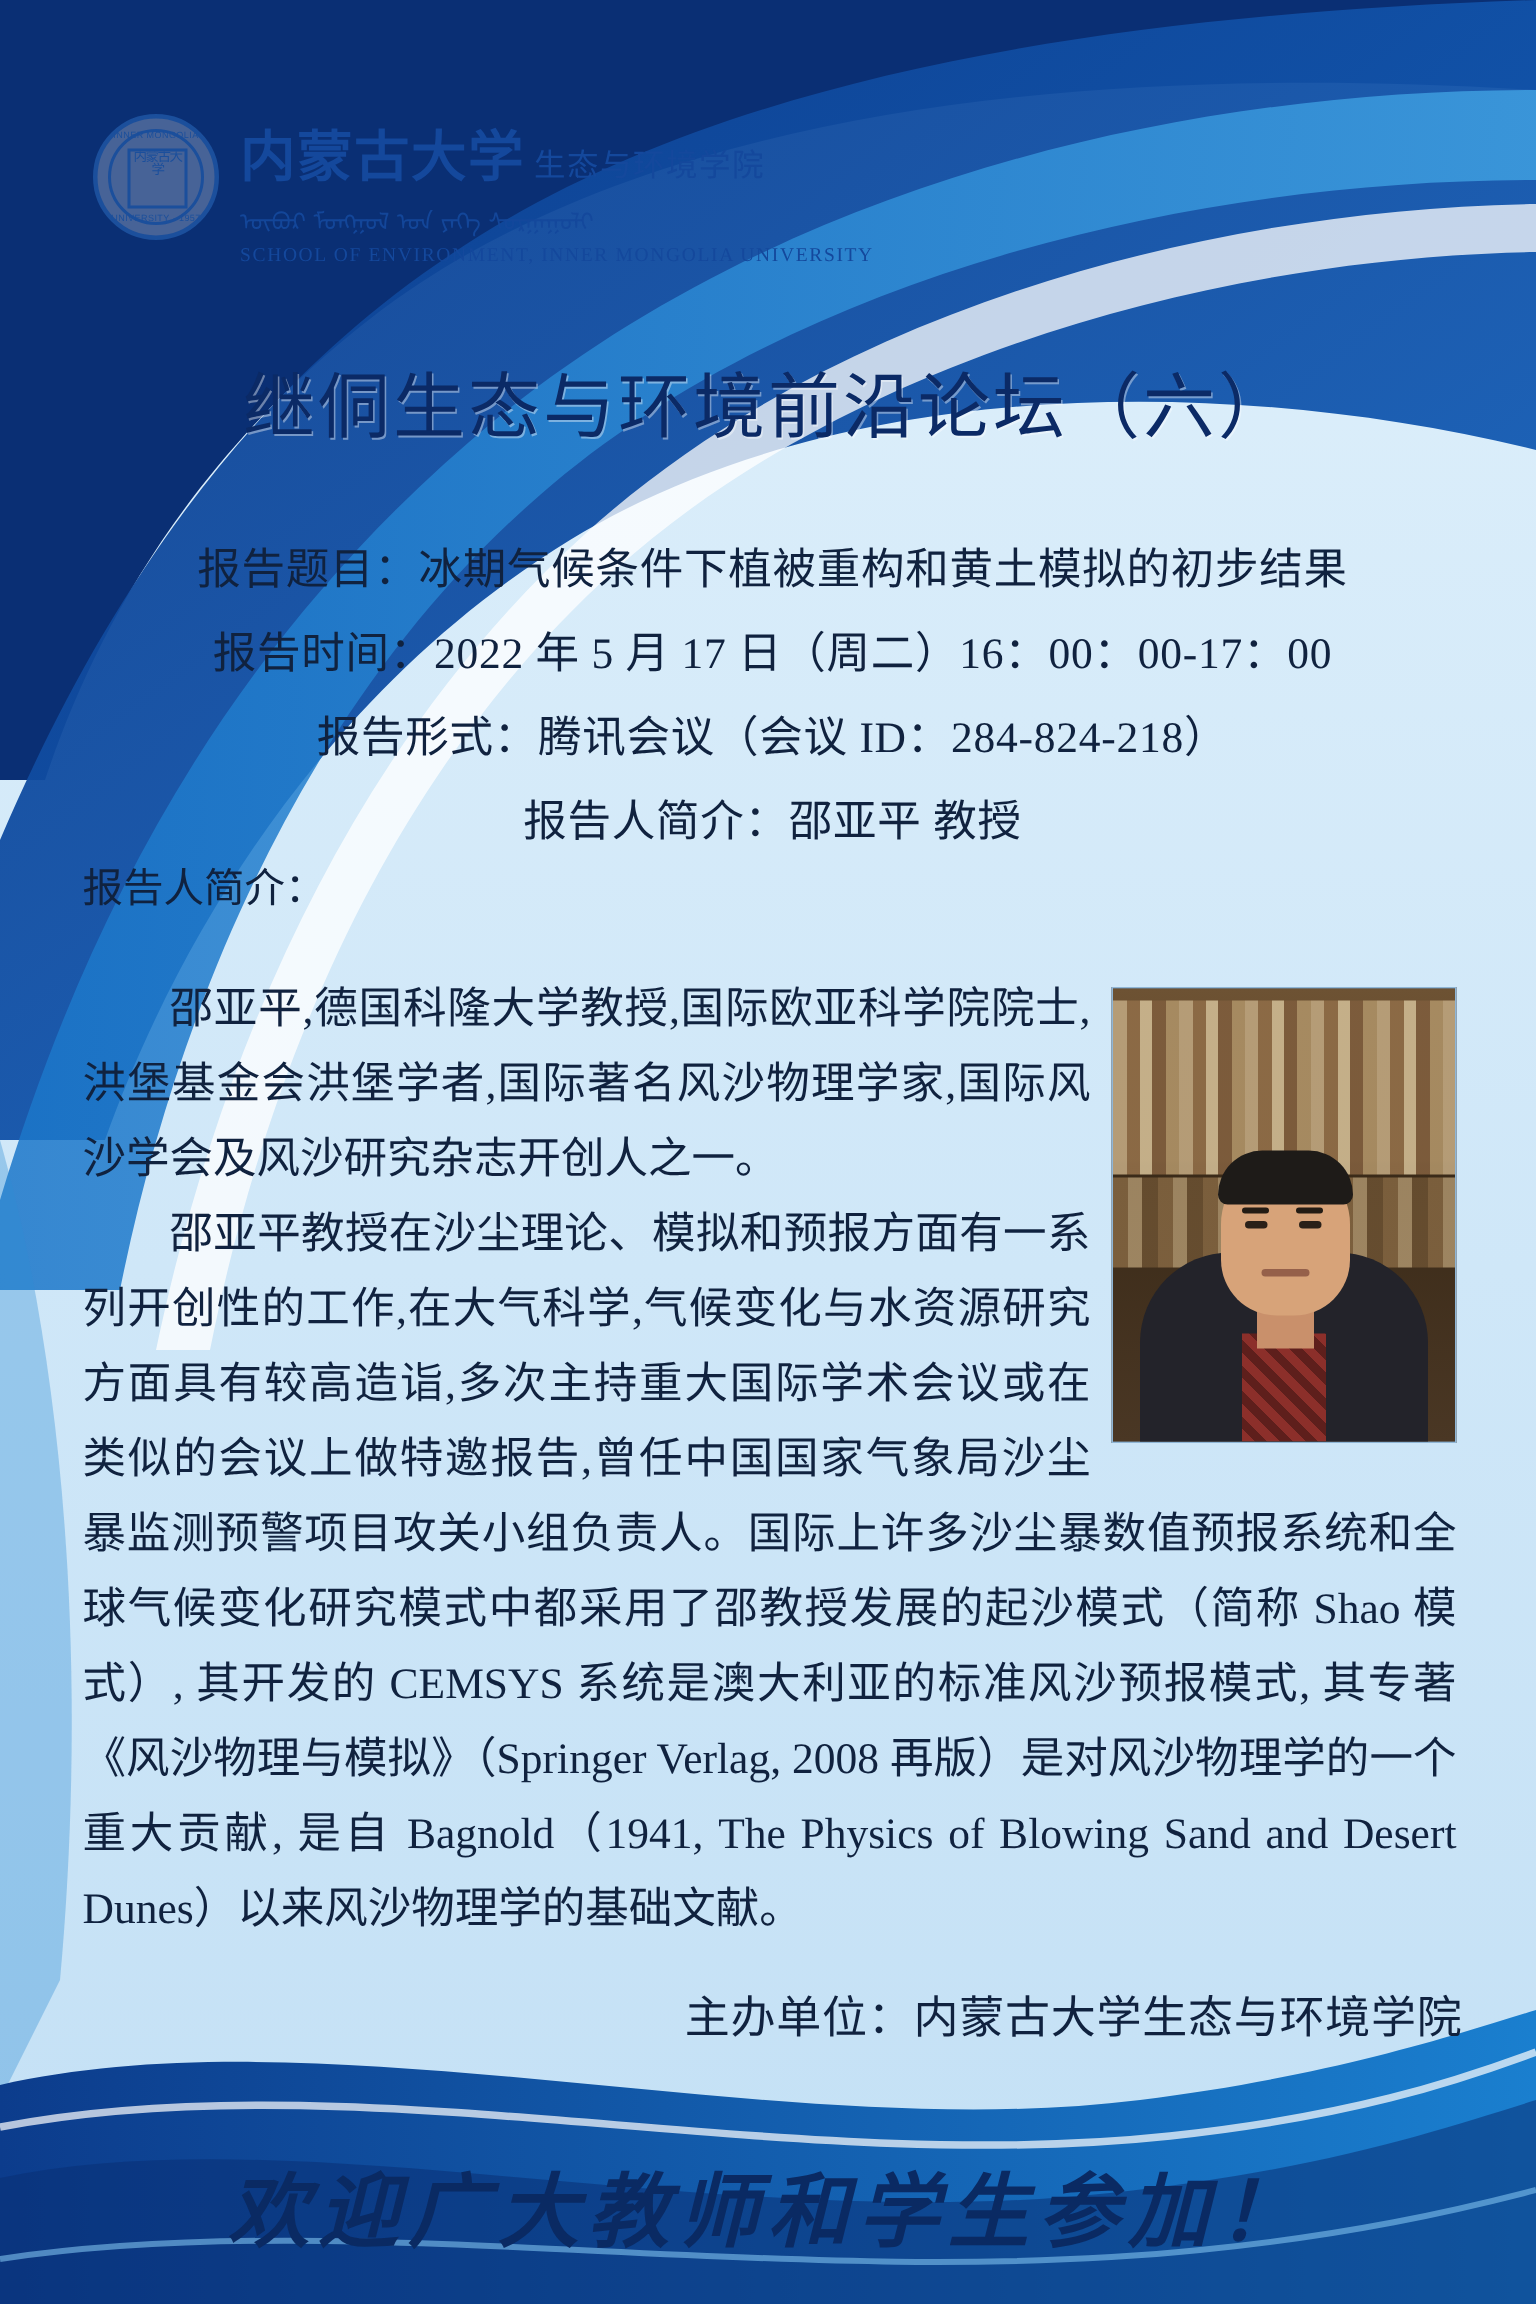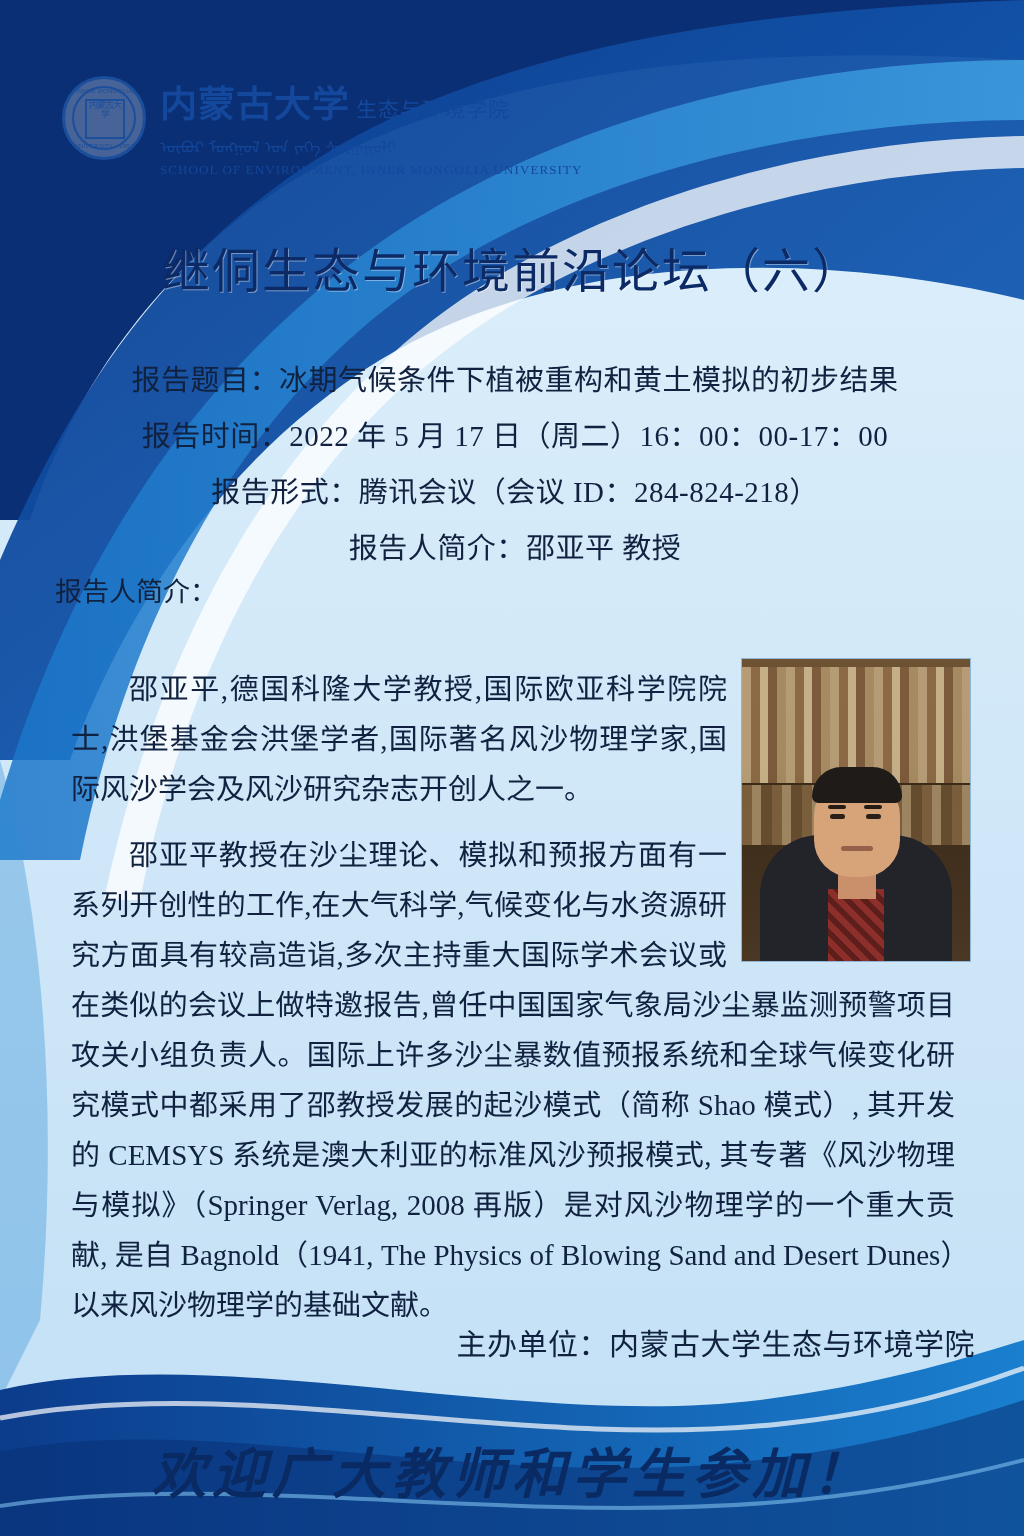--- a/index.html
+++ b/index.html
@@ -164,21 +164,21 @@
     position: absolute;
     left: 55px;
     top: 648px;
     width: 916px;
     font-size: 29px;
     line-height: 50px;
     color: #10223f;
     text-align: justify;
   }
   .body-text p {
-    margin: 16px;
+    margin: 0;
     text-indent: 2em;
   }
   .portrait {
     float: right;
     width: 228px;
     height: 302px;
     margin: 10px 0 6px 14px;
     border: 1px solid #8fb6d6;
     background: #4a3a2c;
     position: relative;

